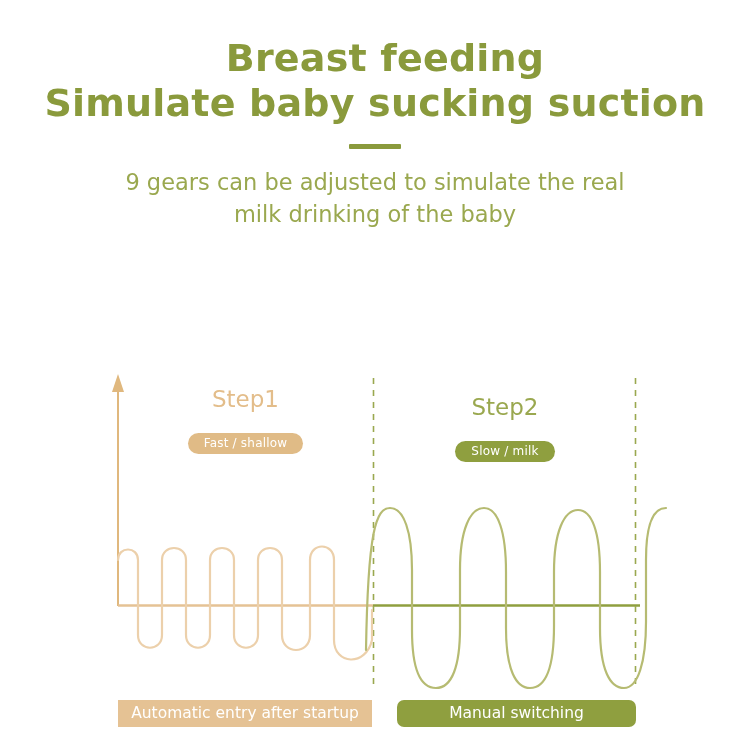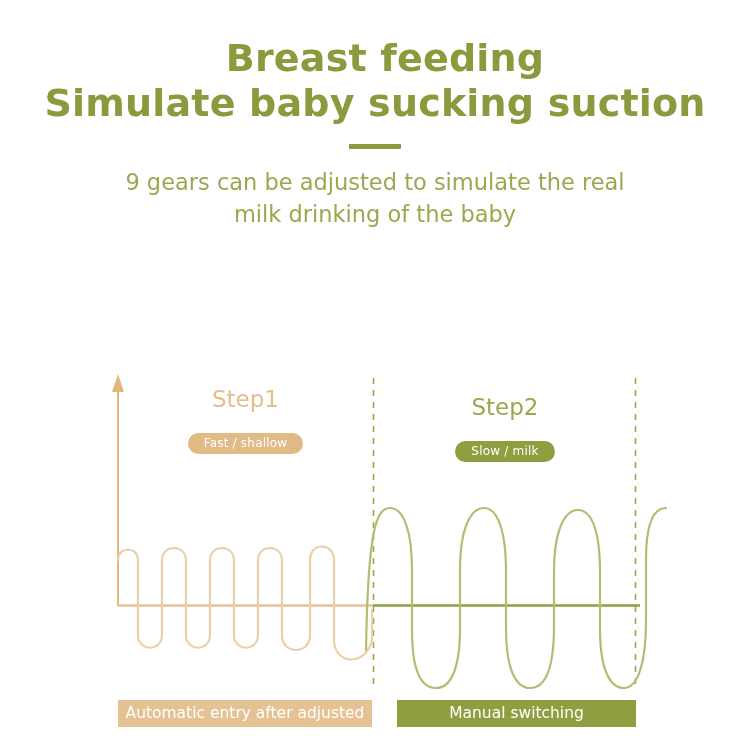--- a/index.html
+++ b/index.html
@@ -111,20 +111,21 @@
     left: 118px;
     top: 700px;
     width: 254px;
     background: #e5c294;
   }
   .bar-green {
     left: 397px;
     top: 700px;
     width: 239px;
     background: #8f9f3f;
+    border-radius: 7px;
   }
 </style>
 </head>
 <body>
 
 <div class="header">
   <div class="title-line1">Breast feeding</div>
   <div class="title-line2">Simulate baby sucking suction</div>
 
   <div class="divider-wrap">
@@ -201,15 +202,15 @@
 <div class="step-block step-left">
   <div class="step-name">Step1</div>
   <span class="pill pill-tan">Fast / shallow</span>
 </div>
 
 <div class="step-block step-right">
   <div class="step-name">Step2</div>
   <span class="pill pill-green">Slow / milk</span>
 </div>
 
-<div class="footer-bar bar-tan">Automatic entry after adjusted</div>
+<div class="footer-bar bar-tan">Automatic entry after startup</div>
 
 <div class="footer-bar bar-green">Manual switching</div>
 
 </body></html>

